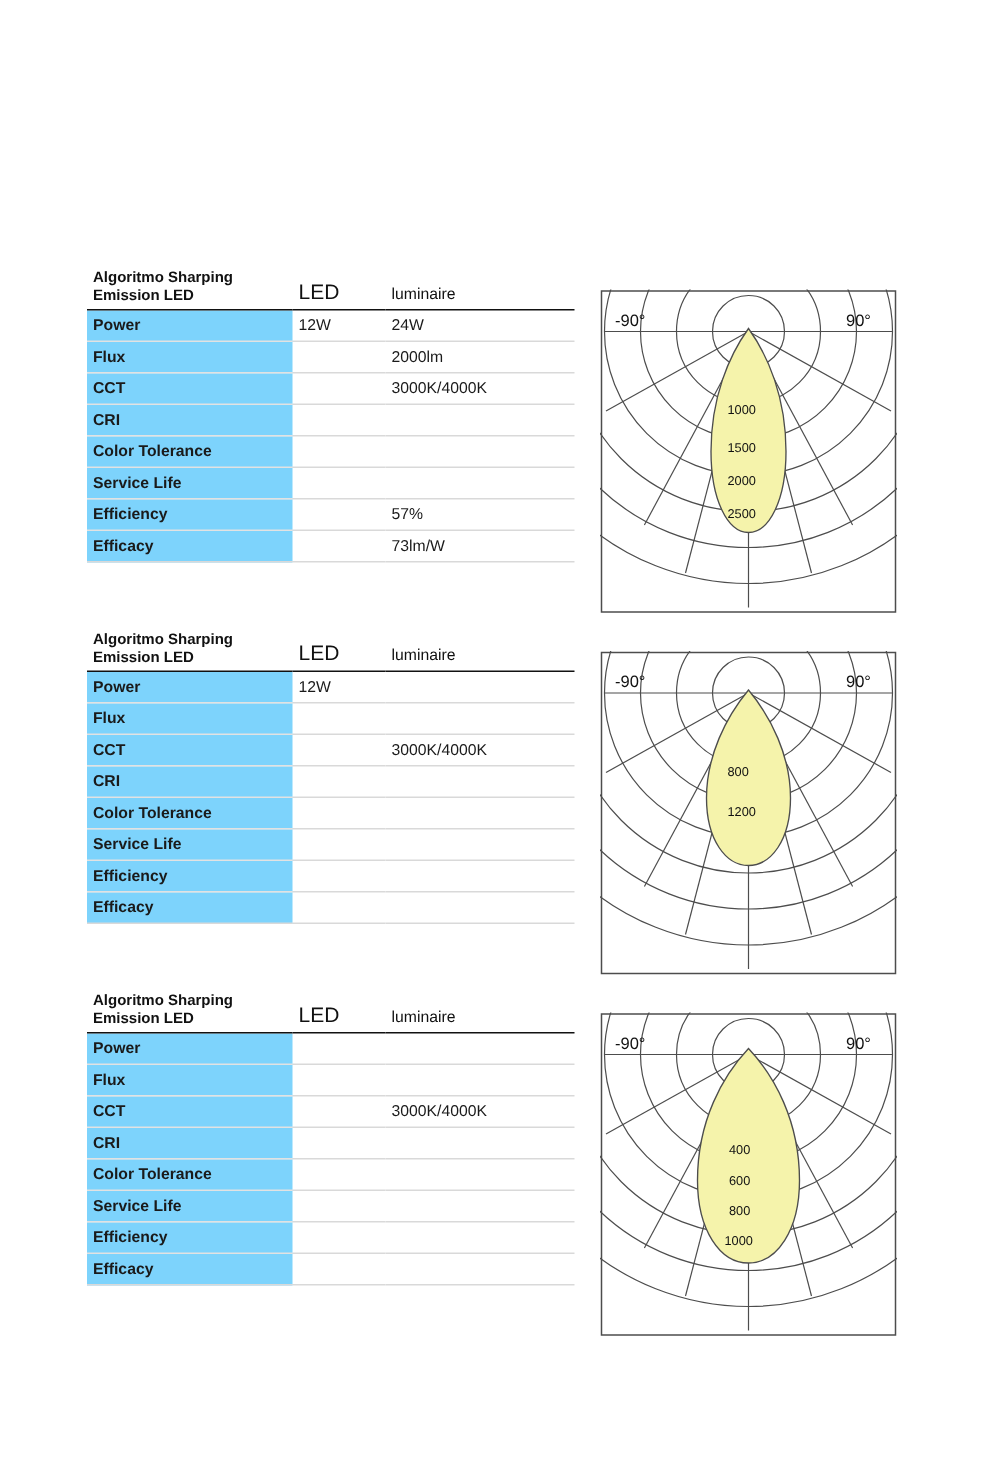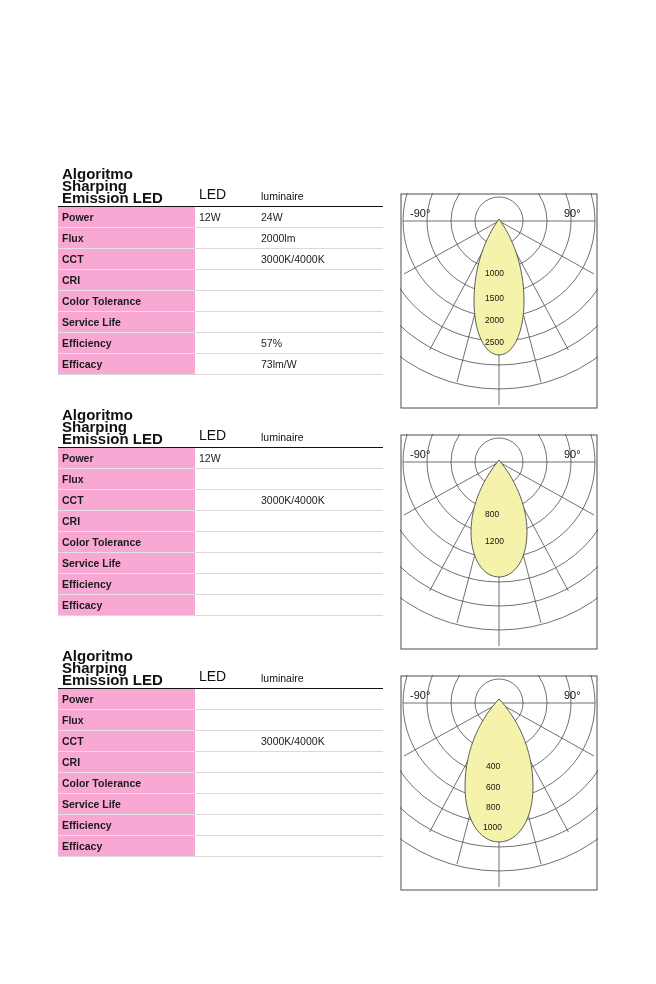--- a/index.html
+++ b/index.html
@@ -50,21 +50,21 @@
   }
   .hdr-row td {
     border-bottom: 1.6px solid #111;
     height: 34px;
     vertical-align: bottom;
     padding-bottom: 2px;
   }
   .hdr-title {
     width: 133px;
     font-weight: bold;
-    font-size: 15px;
+    font-size: 10px;
     line-height: 12px;
     padding-left: 4px !important;
     color: #111;
   }
   .hdr-title span { display: block; }
   .hdr-led {
     width: 58px;
     padding-left: 4px !important;
     padding-bottom: 4px !important;
     font-size: 14px;
@@ -75,21 +75,21 @@
     padding-bottom: 4px !important;
     font-size: 10.5px;
     color: #111;
   }
   .data-row td {
     height: 20px;
     border-bottom: 1px solid #d9d9d9;
     font-size: 10.5px;
   }
   .data-row .lbl {
-    background: #f9a8d4;
+    background: #7dd3fc;
     font-weight: bold;
     padding-left: 4px !important;
     color: #1a1a1a;
     border-bottom: 1px solid #e2e2e2;
   }
   .data-row .v1 {
     padding-left: 4px !important;
   }
   .data-row .v2 {
     padding-left: 4px !important;

